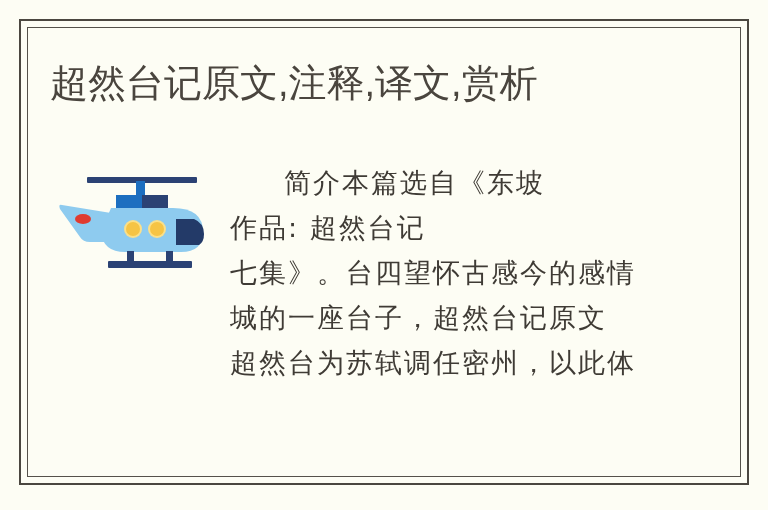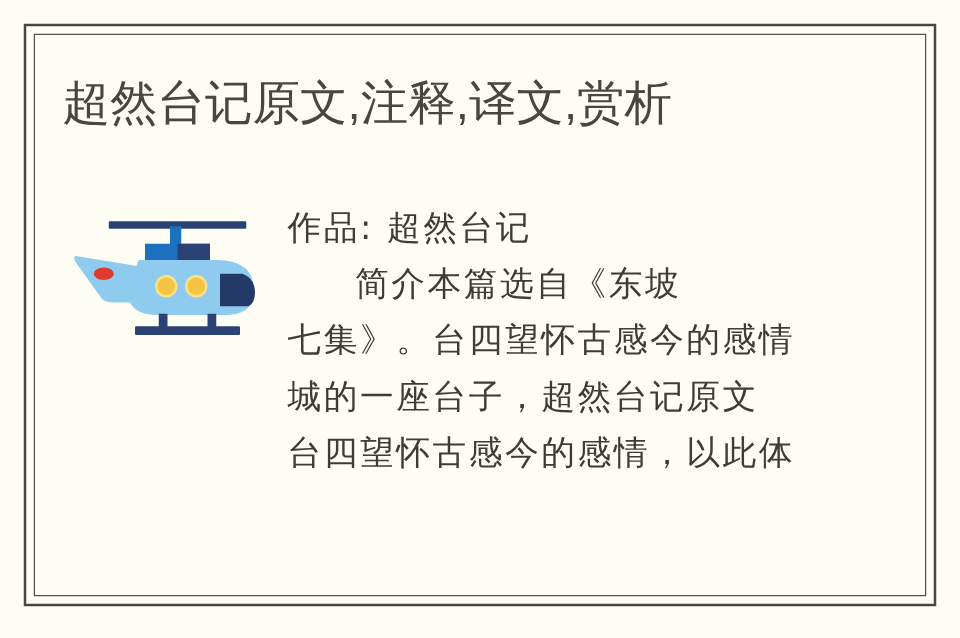--- a/index.html
+++ b/index.html
@@ -129,21 +129,21 @@
         <circle cx="101" cy="54" r="7" fill="#f6c445"></circle>
 
         <rect x="71" y="76" width="7" height="11" fill="#2b4274"></rect>
         <rect x="110" y="76" width="7" height="11" fill="#2b4274"></rect>
 
         <rect x="52" y="86" width="84" height="7" rx="1" fill="#2b4274"></rect>
       </svg>
     </div>
 
     <div class="body-text">
+      <span class="ln indent">简介本篇选自《东坡</span>
       <span class="ln">作品: 超然台记</span>
-      <span class="ln indent">简介本篇选自《东坡</span>
       <span class="ln">七集》。台四望怀古感今的感情</span>
       <span class="ln">城的一座台子，超然台记原文</span>
-      <span class="ln">台四望怀古感今的感情，以此体</span>
+      <span class="ln">超然台为苏轼调任密州，以此体</span>
     </div>
 
   </div>
 </div>
 
 </body></html>

